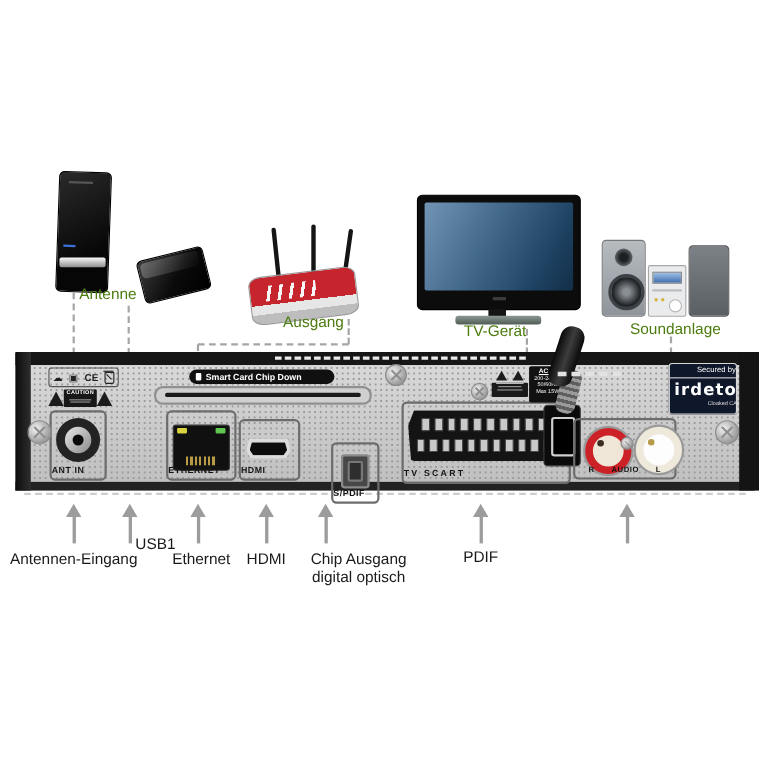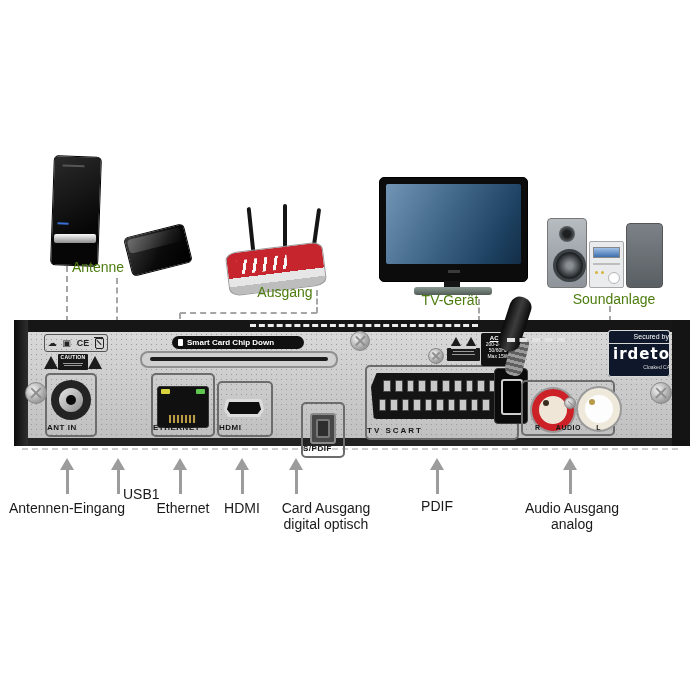--- a/index.html
+++ b/index.html
@@ -274,19 +274,18 @@
   <div class="arrow abs" style="left:563px;top:458px;">
       <div class="arrow-head"></div>
       <div class="arrow-stem"></div>
     </div>
 
   <div class="callout abs" style="left:7px;top:500px;width:120px;">Antennen-Eingang</div>
   <div class="callout abs" style="left:123px;top:486px;text-align:left;">USB1</div>
   <div class="callout abs" style="left:150px;top:500px;width:66px;">Ethernet</div>
   <div class="callout abs" style="left:217px;top:500px;width:50px;">HDMI</div>
   <div class="callout abs" style="left:265px;top:500px;width:122px;line-height:16px;">
-    <div>Card Ausgang</div>
+    <div>Chip Ausgang</div>
     <div>digital optisch</div>
   </div>
   <div class="callout abs" style="left:407px;top:498px;width:60px;">PDIF</div>
-  <div class="callout abs" style="left:509px;top:500px;width:126px;">Audio Ausgang analog</div>
 
 </div>
 
 </body></html>

